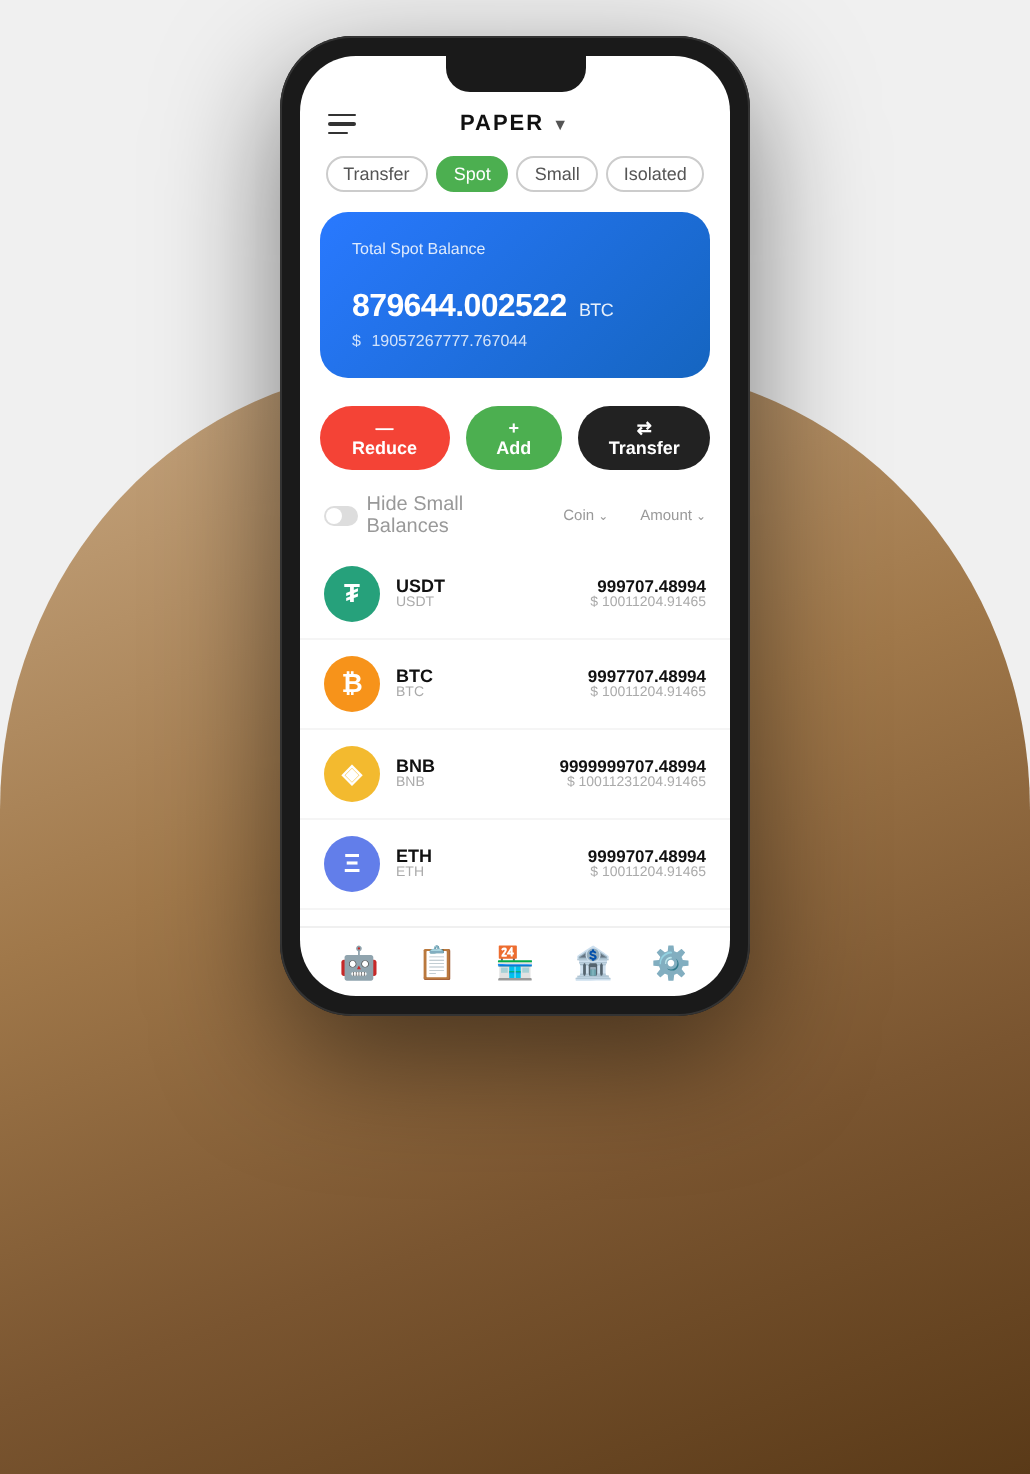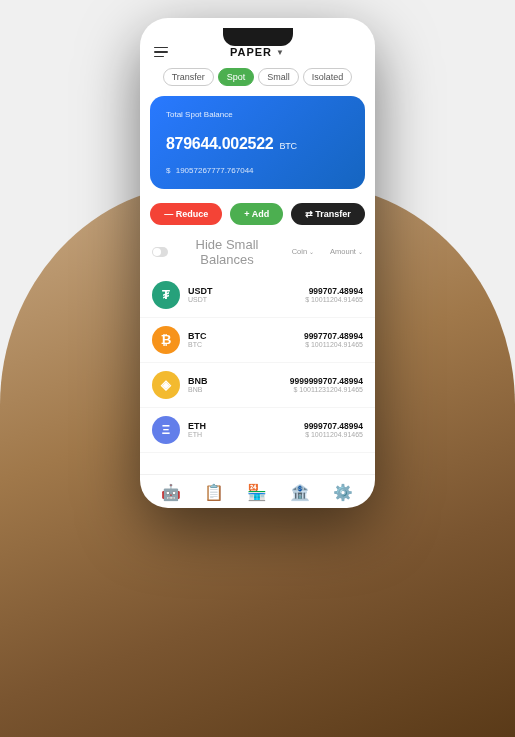--- a/index.html
+++ b/index.html
@@ -39,20 +39,21 @@
     .phone-outer {
       position: absolute;
       top: 18px;
       left: 140px;
       width: 235px;
       height: 490px;
       background: #1a1a1a;
       border-radius: 36px;
       box-shadow: 0 20px 60px rgba(0,0,0,0.5), inset 0 0 0 1px #333;
       z-index: 10;
+      padding: 10px;
     }
 
     .phone-screen {
       width: 100%;
       height: 100%;
       background: #ffffff;
       border-radius: 28px;
       overflow: hidden;
       display: flex;
       flex-direction: column;
@@ -164,21 +165,21 @@
     }
     .balance-unit {
       font-size: 9px;
       font-weight: 500;
       opacity: 0.9;
       margin-left: 2px;
     }
     .balance-usd {
       font-size: 8px;
       opacity: 0.8;
-      margin-top: 13px;
+      margin-top: 3px;
     }
     .balance-usd span { margin-right: 3px; }
 
     
     .action-buttons {
       display: flex;
       gap: 8px;
       padding: 8px 10px;
       justify-content: center;
     }
@@ -230,23 +231,22 @@
       content: '';
       position: absolute;
       left: 1px;
       top: 1px;
       width: 8px;
       height: 8px;
       background: #fff;
       border-radius: 50%;
     }
     .hide-small-label {
-      font-size: 13px;
+      font-size: 10px;
       color: #999;
-      text-align: center;
     }
     .col-headers {
       display: flex;
       gap: 16px;
       align-items: center;
       margin-left: 10px;
     }
     .col-header {
       font-size: 7.5px;
       color: #999;

